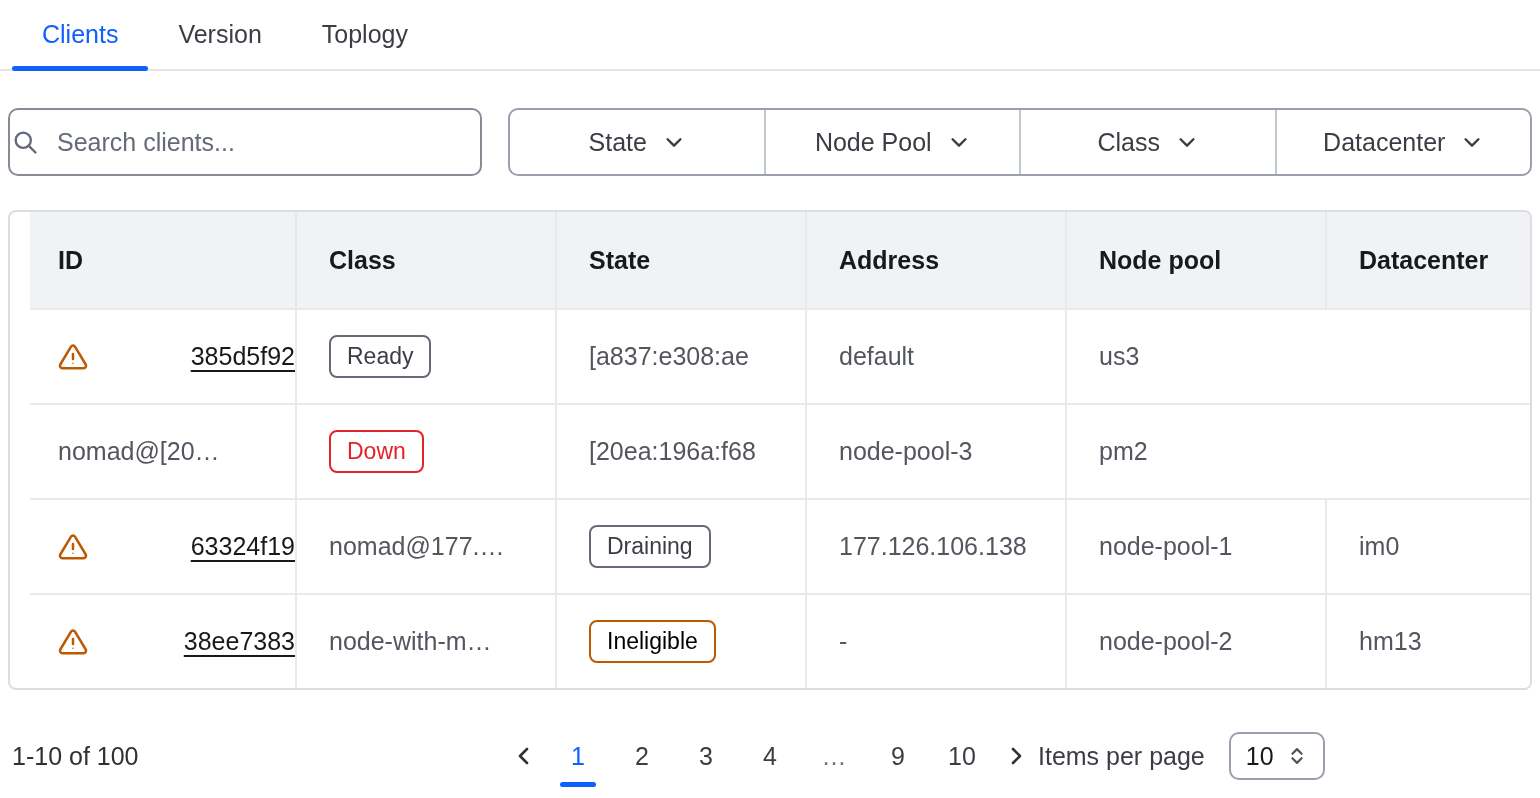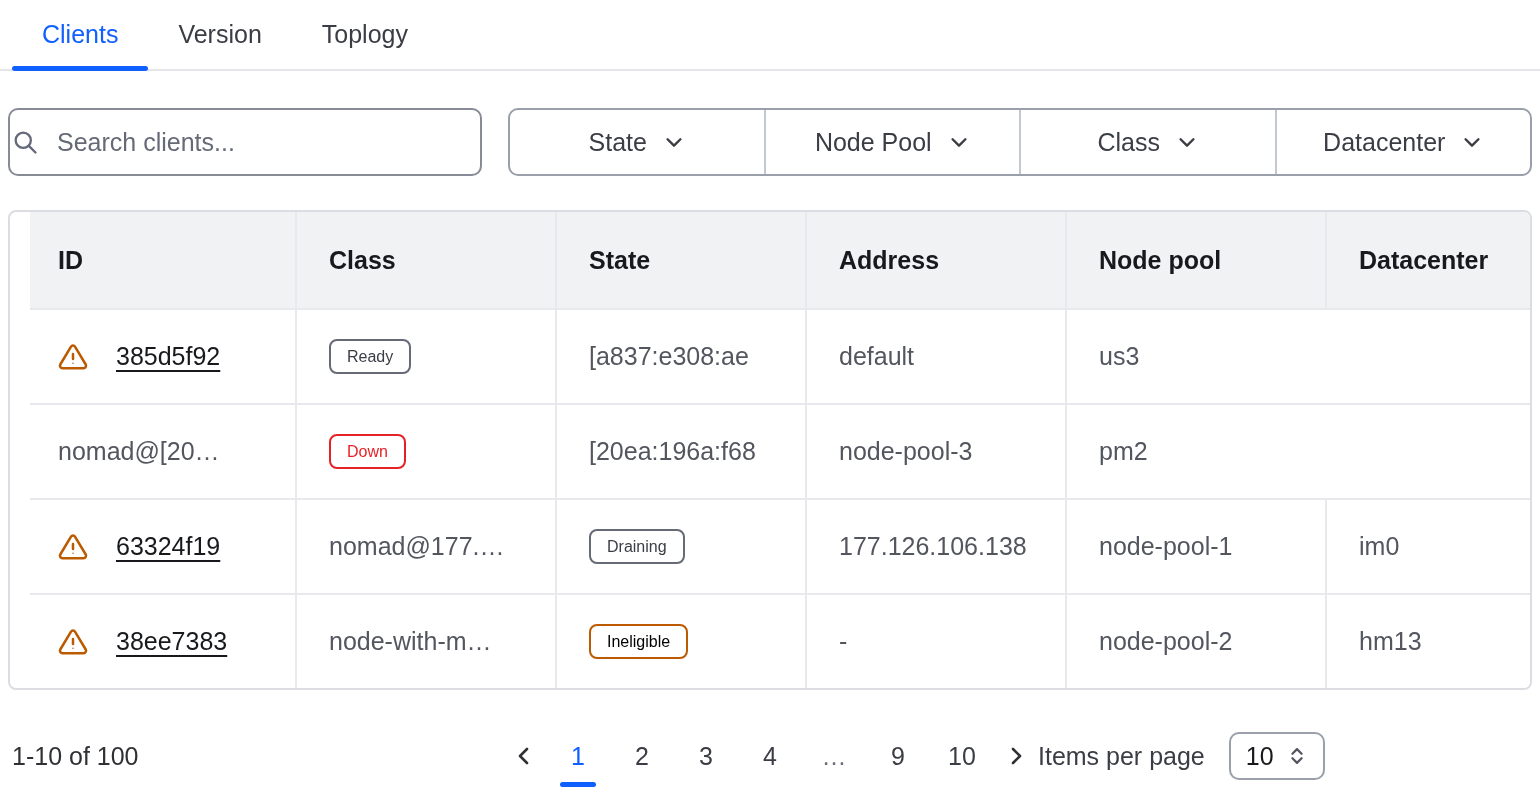--- a/index.html
+++ b/index.html
@@ -30,23 +30,23 @@
 
   
   .table { margin:34px 8px 0; border:2px solid #dbdde2; border-radius:8px; overflow:hidden;padding-left:20px; }
   .tr { display:grid; grid-template-columns:265px 260px 250px 260px 260px auto; }
   .tr.head { background:#f1f2f3; height:96px; }
   .tr.body { background:#fff; height:95px; border-top:2px solid #e7e9ec; }
   .th, .td { display:flex; align-items:center; padding-left:32px; border-left:2px solid #e7e9ec; overflow:hidden; white-space:nowrap; }
   .th:first-child, .td:first-child { border-left:none; padding-left:28px; }
   .th { font-weight:bold; color:#17191c; }
   .td { color:#53565e; }
-  .td.idcell { gap:28px; }
+  .td.idcell { gap:28px;justify-content:space-between; }
   .td.idcell a { color:#17191c; text-decoration:underline; text-underline-offset:5px; cursor:pointer; }
-  .badge { display:inline-block; padding:6px 16px; border-radius:8px; font-size:16px; border:2px solid; line-height:1.2; }
+  .badge { display:inline-block; padding:6px 16px; border-radius:8px; font-size:23px; border:2px solid; line-height:1.2; }
   .badge.neutral  { border-color:#656a76; color:#3b3d45; }
   .badge.critical { border-color:#e52228; color:#e52228; }
   .badge.warning  { border-color:#bb5a00; color:#000000; }
 
   
   .pager { display:flex; align-items:center; margin:42px 12px 0; }
   .pager .left  { flex:1; color:#2f3135; }
   .pager .right { flex:1; display:flex; justify-content:flex-start; align-items:center; gap:24px; color:#3b3d45; }
   .pages { display:flex; align-items:center; }
   .page-btn { display:flex; align-items:center; justify-content:center; width:44px; height:44px; cursor:pointer; }

